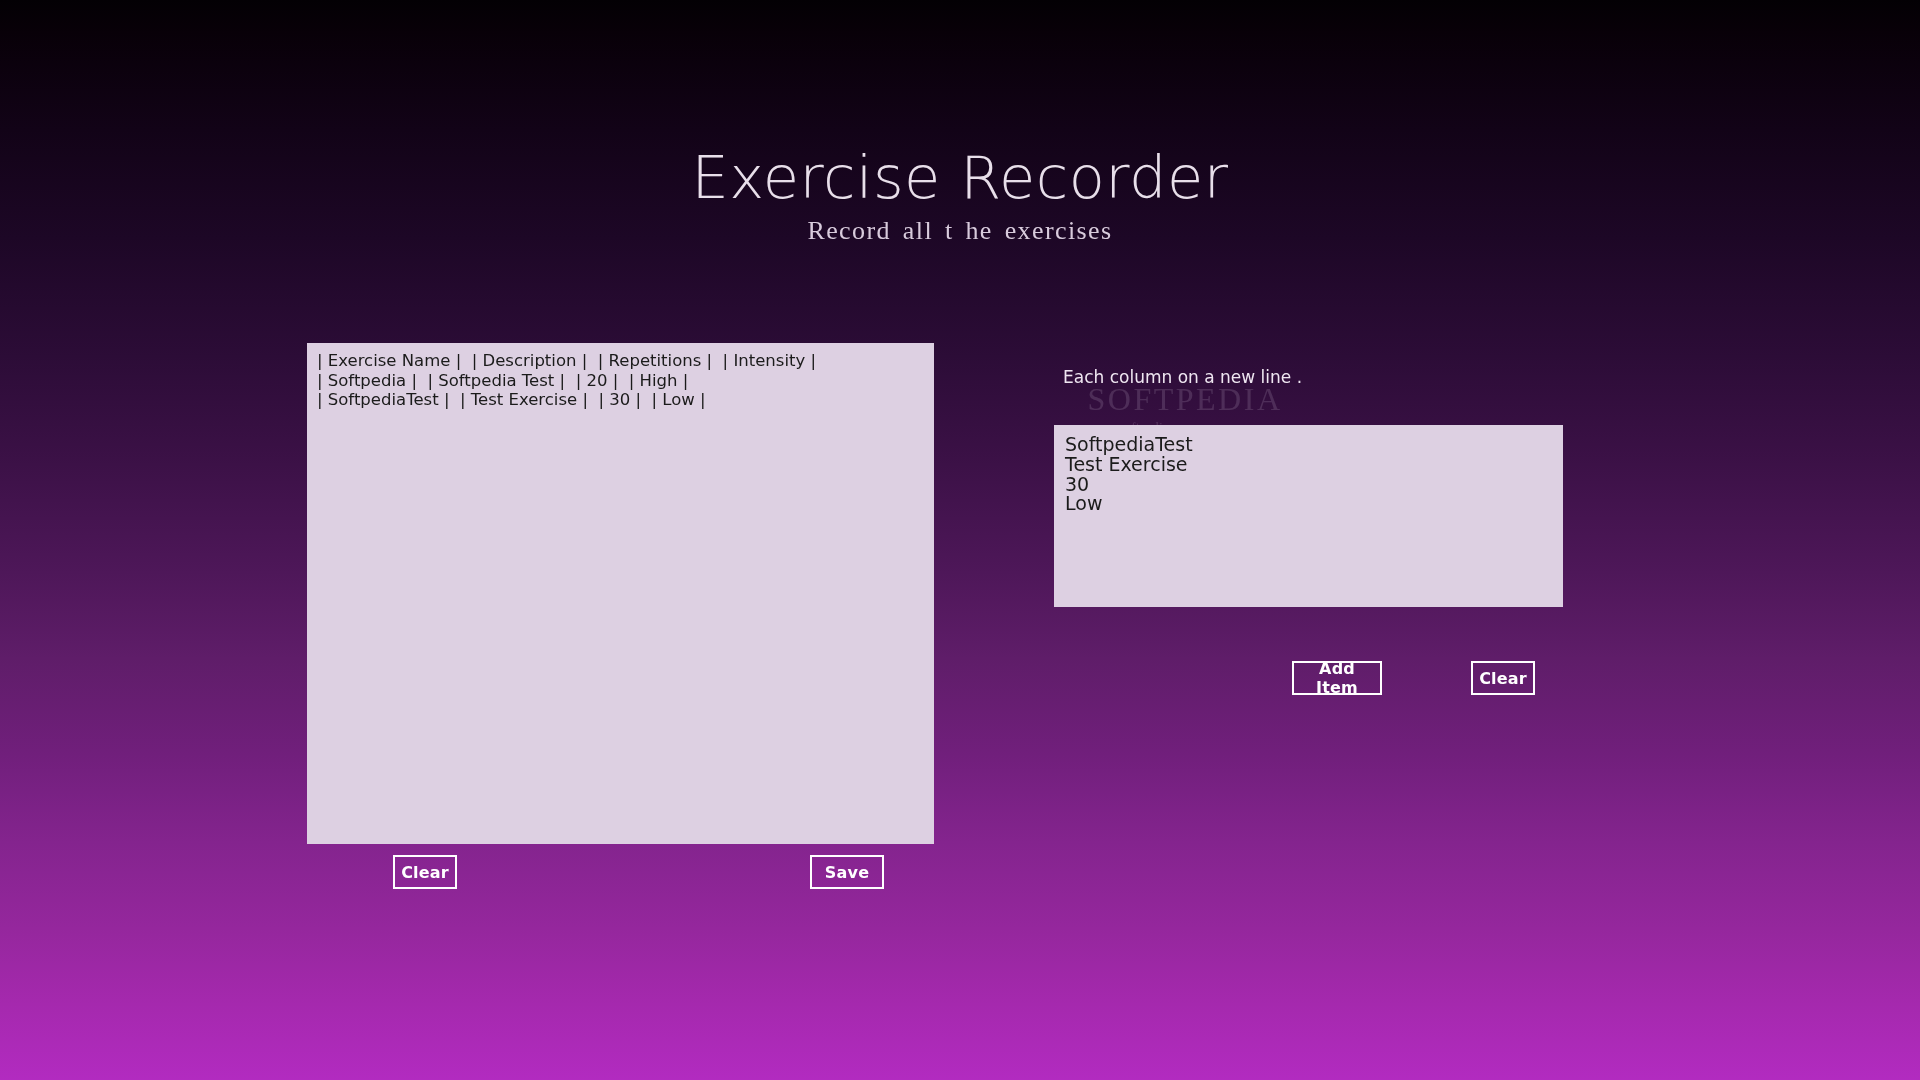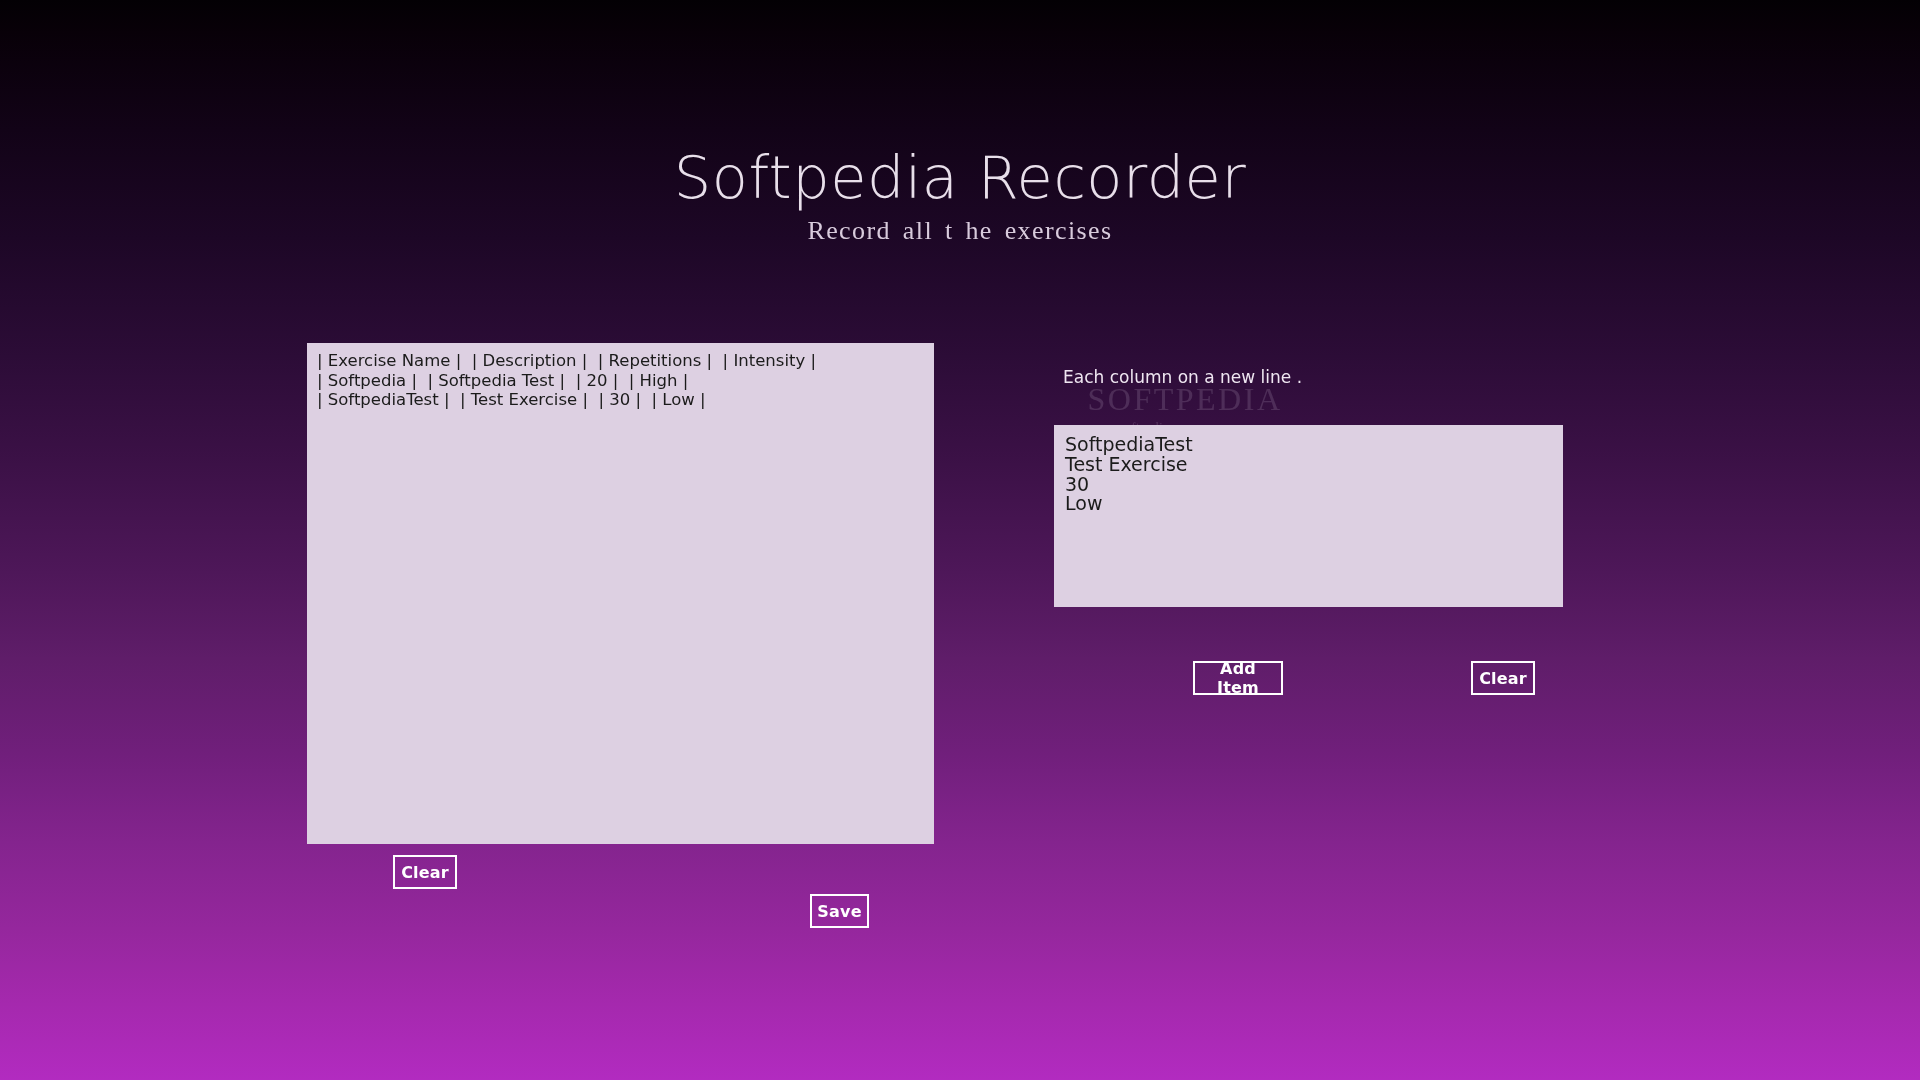--- a/index.html
+++ b/index.html
@@ -157,31 +157,31 @@
     font-weight: 700;
     display: flex;
     align-items: center;
     justify-content: center;
     cursor: pointer;
     padding: 0 12px;
     letter-spacing: 0.2px;
   }
 
   #btn-clear-output { left: 393px;  top: 855px; width: 64px;  height: 34px; }
-  #btn-save         { left: 810px;  top: 855px; width: 59px;  height: 34px; margin-top: 39px; }
-  #btn-add-item     { left: 1193px; top: 661px; width: 90px;  height: 34px; }
+  #btn-save         { left: 810px;  top: 855px; width: 74px;  height: 34px; }
+  #btn-add-item     { left: 1292px; top: 661px; width: 90px;  height: 34px; }
   #btn-clear-input  { left: 1471px; top: 661px; width: 64px;  height: 34px; }
 </style>
 </head>
 <body>
 
 <div id="app">
 
   <div class="header">
-    <div class="app-title">Softpedia Recorder</div>
+    <div class="app-title">Exercise Recorder</div>
     <div class="app-subtitle">Record  all  t he  exercises</div>
   </div>
 
   <div class="watermark">
     <div class="wm-main">SOFTPEDIA</div>
     <div class="wm-sub">www.softpedia.com</div>
   </div>
 
   <div class="textbox" id="output-textbox">| Exercise Name |  | Description |  | Repetitions |  | Intensity |
 | Softpedia |  | Softpedia Test |  | 20 |  | High |

